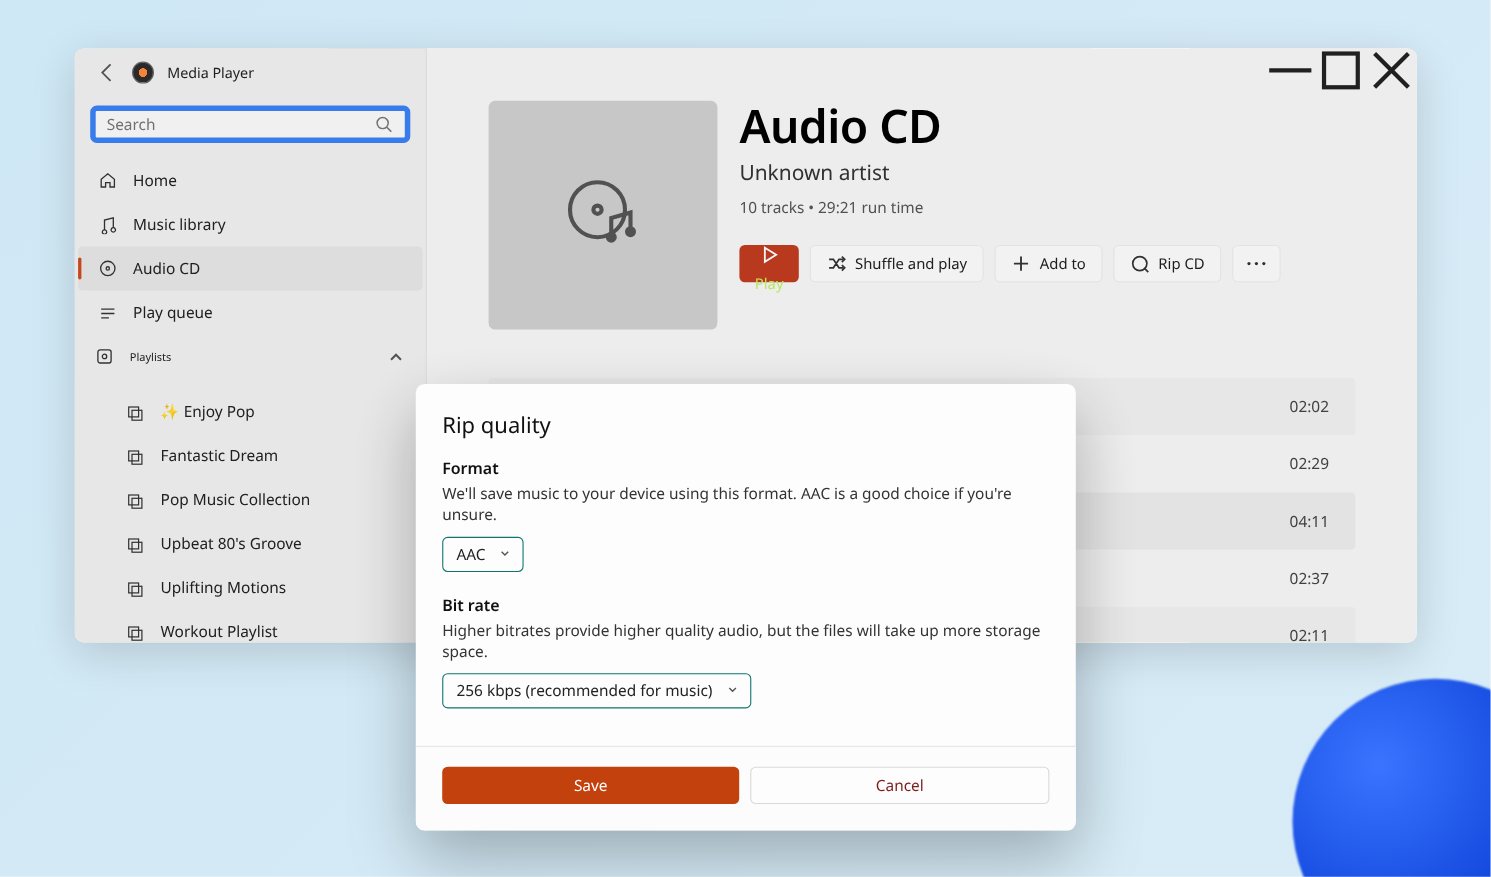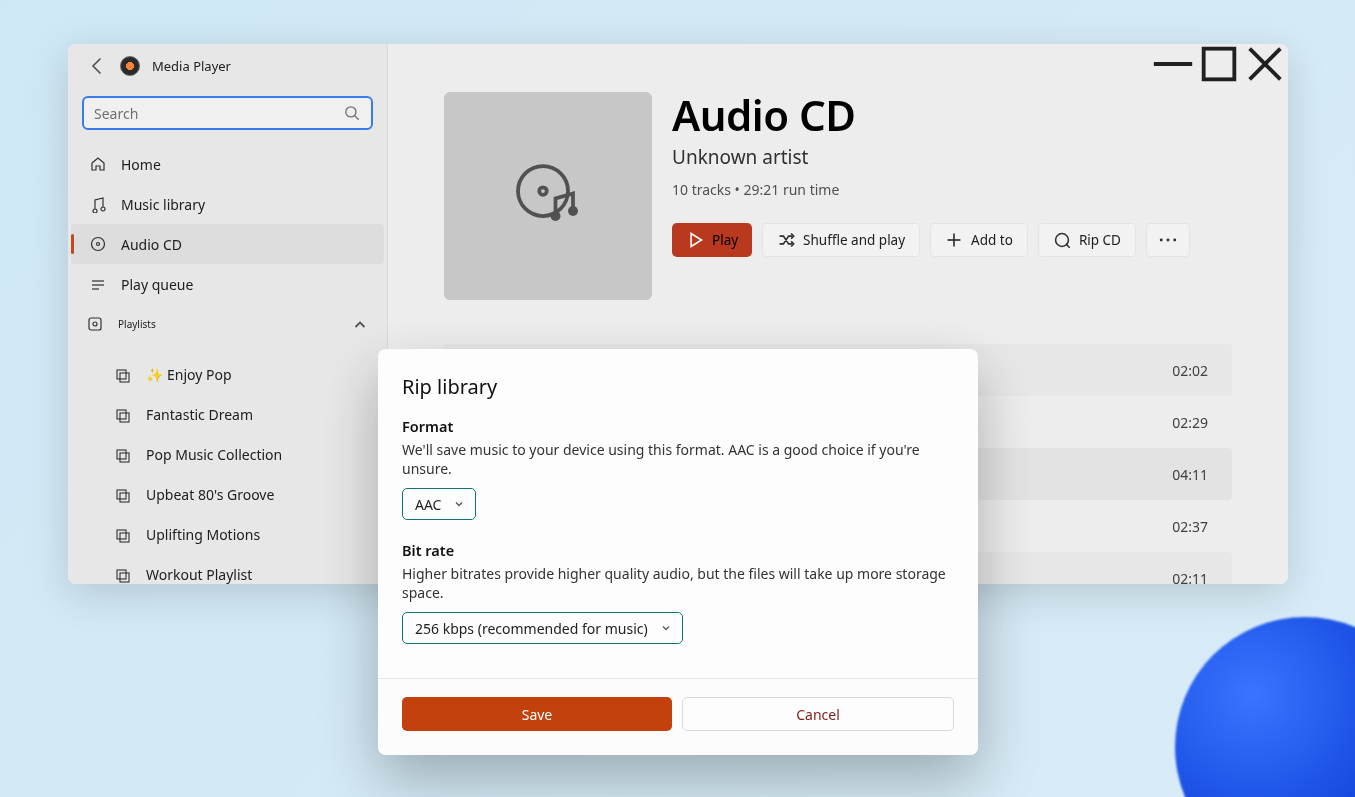--- a/index.html
+++ b/index.html
@@ -9,41 +9,41 @@
 .app-body { display: flex; flex: 1; overflow: hidden; }
 .sidebar { width: 320px; background: #f1f1f1; border-right: 1px solid #e4e4e4; display: flex; flex-direction: column; padding-top: 0; }
 .titlebar { display: flex; align-items: center; height: 48px; padding: 0 10px; }
 .titlebar-left { display: flex; align-items: center; gap: 12px; padding-left: 10px; }
 .back-btn { width: 20px; height: 20px; display: flex; align-items: center; justify-content: center; color: #555; }
 .app-icon { width: 20px; height: 20px; border-radius: 50%; background: radial-gradient(#ff8a3d 30%, #2c2c2c 32%, #2c2c2c 100%); border: 1px solid #666; }
 .app-title { font-size: 13px; color: #222; }
 .win-controls { position: absolute; right: 0; top: 0; display: flex; z-index: 2; }
 .win-btn { width: 46px; height: 40px; display: flex; align-items: center; justify-content: center; color: #222; }
 .search-wrap { padding: 8px 14px 10px 14px; }
-.search-box { display: flex; align-items: center; background: #fafafa; border: 2px solid #3b82f6; border-radius: 6px; padding: 0 10px; height: 34px; }
+.search-box { display: flex; align-items: center; background: #fafafa; border: 5px solid #3b82f6; border-radius: 6px; padding: 0 10px; height: 34px; }
 .search-box input { border: none; outline: none; background: transparent; flex: 1; font-size: 14px; color: #333; }
 .search-icon { color: #777; }
 .nav-list { display: flex; flex-direction: column; padding-top: 4px; }
 .nav-item { display: flex; align-items: center; gap: 14px; height: 40px; padding: 0 18px; font-size: 14px; color: #222; border-radius: 4px; margin: 0 3px; position: relative; }
 .nav-item.sel { background: #e6e6e6; }
 .nav-item.sel::before { content: ""; position: absolute; left: 0; top: 10px; bottom: 10px; width: 3px; background: #cc4b1e; border-radius: 2px; }
 .nav-section-label { display: flex; align-items: center; justify-content: space-between; height: 40px; padding: 0 18px; font-size: 10px; color: #222; }
 .nav-sub { display: flex; align-items: flex-end; gap: 14px; height: 40px; padding: 0 18px 0 46px; font-size: 14px; color: #222; }
 .icon { width: 18px; height: 18px; display: inline-flex; align-items: center; justify-content: center; flex-shrink: 0; }
 .icon svg { width: 18px; height: 18px; }
 .content { flex: 1; background: #f7f7f7; padding: 48px 56px 0 56px; overflow-y: auto; }
 .header-row { display: flex; gap: 20px; align-items: flex-start; }
 .cover { width: 208px; height: 208px; background: #d0d0d0; border-radius: 6px; display: flex; align-items: center; justify-content: center; }
 .cover svg { width: 80px; height: 80px; color: #555; }
 .meta h1 { font-size: 42px; font-weight: 600; color: #000; letter-spacing: -0.5px; line-height: 1.1; }
 .meta .artist { font-size: 19px; color: #333; margin-top: 6px; }
 .meta .stats { font-size: 14px; color: #555; margin-top: 10px; }
 .button-row { display: flex; gap: 10px; margin-top: 24px; }
 .btn { display: flex; align-items: center; gap: 8px; padding: 0 14px; height: 34px; font-size: 13.5px; border-radius: 5px; border: 1px solid rgba(0,0,0,0.06); background: #fcfcfc; color: #222; }
-.btn.primary { background: #c13c20; color: #000000; border: none; }
+.btn.primary { background: #c13c20; color: #bef264; border: none; flex-direction: column; }
 .btn.icon-only { padding: 0 12px; }
 .track-list { margin-top: 44px; display: flex; flex-direction: column; gap: 0; }
 .track { display: flex; align-items: center; height: 52px; padding: 0 24px 0 50px; border-radius: 4px; font-size: 14px; color: #222; }
 .track .num { width: 30px; color: #555; text-align: right; margin-right: 10px; }
 .track .title { flex: 1; }
 .track .dur { color: #444; }
 .track:nth-child(odd) { background: #f1f1f1; }
 .track.hl { background: #ededed; }
 .modal { position: absolute; left: 378px; top: 349px; width: 600px; background: #fdfdfd; border-radius: 8px; box-shadow: 0 24px 60px rgba(0,0,0,0.28); z-index: 10; overflow: hidden; }
 .modal-body { padding: 24px 24px 20px 24px; }
@@ -323,21 +323,21 @@
             <span class="title">Track 8</span>
             <span class="dur">02:35</span>
           </div>
         </div>
     </div>
   </div>
 </div>
 
 <div class="modal">
   <div class="modal-body">
-    <h2>Rip library</h2>
+    <h2>Rip quality</h2>
     <div class="group-title">Format</div>
     <div class="group-desc">We'll save music to your device using this format. AAC is a good choice if you're unsure.</div>
     <div class="select-box">
       <span>AAC</span>
       <span><svg class="chev" viewBox="0 0 12 12">
             <path d="M3 4.5 L6 7.5 L9 4.5" fill="none" stroke="#555" stroke-width="1.3"></path>
           </svg></span>
     </div>
     <div class="group-title">Bit rate</div>
     <div class="group-desc">Higher bitrates provide higher quality audio, but the files will take up more storage space.</div>

